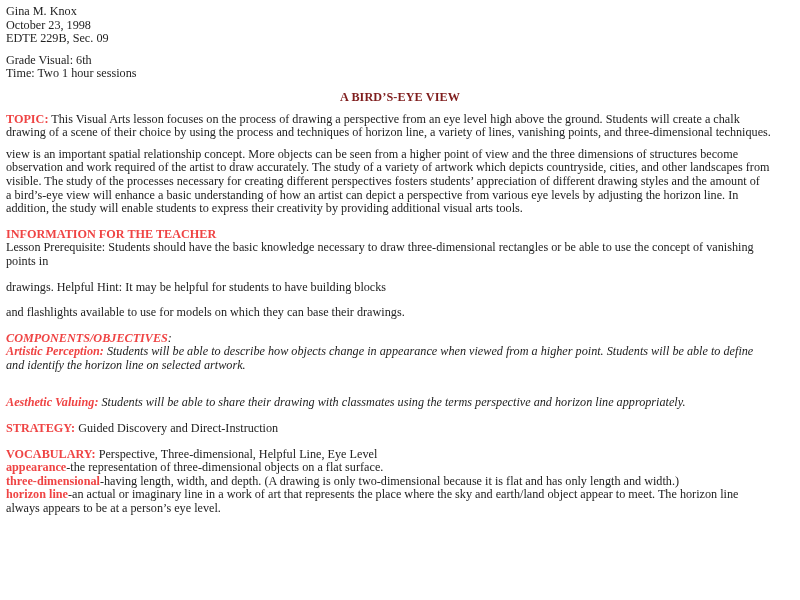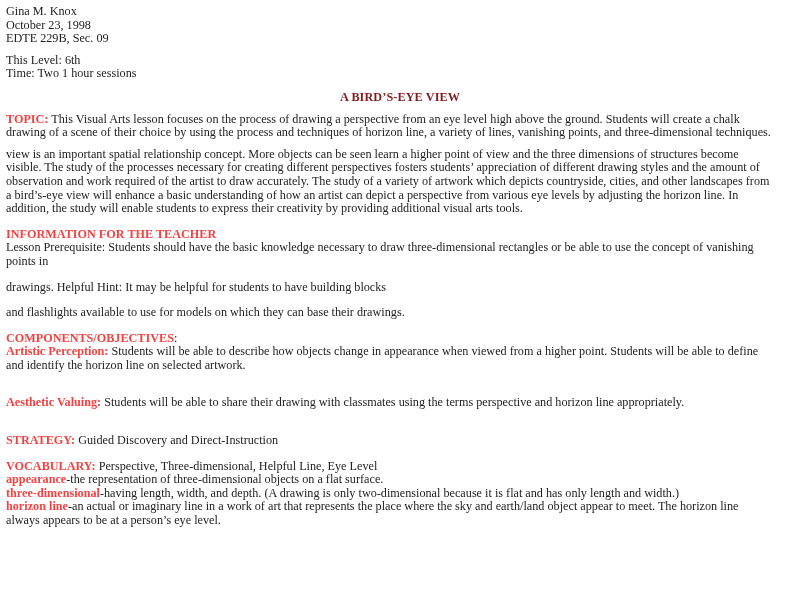--- a/index.html
+++ b/index.html
@@ -18,59 +18,59 @@
 </head>
 <body>
 
 <div class="page">
 
   <div>
     <span class="line">Gina M. Knox</span>
     <span class="line">October 23, 1998</span>
     <span class="line">EDTE 229B, Sec. 09</span>
     <div class="gap-sm"></div>
-    <span class="line">This Level: 6th</span>
+    <span class="line">Grade Visual: 6th</span>
     <span class="line">Time: Two 1 hour sessions</span>
   </div>
 
   <div class="title">A BIRD’S-EYE VIEW</div>
 
   <div class="para">
     <span class="line"><b>TOPIC:</b><span> This Visual Arts lesson focuses on the process of drawing a perspective from an eye level high above the ground. Students will create a chalk</span></span>
     <span class="line">drawing of a scene of their choice by using the process and techniques of horizon line, a variety of lines, vanishing points, and three-dimensional techniques.</span>
   </div>
 
   <div class="para">
-    <span class="line">view is an important spatial relationship concept. More objects can be seen learn a higher point of view and the three dimensions of structures become</span>
+    <span class="line">view is an important spatial relationship concept. More objects can be seen from a higher point of view and the three dimensions of structures become</span>
+    <span class="line">observation and work required of the artist to draw accurately. The study of a variety of artwork which depicts countryside, cities, and other landscapes from</span>
     <span class="line">visible. The study of the processes necessary for creating different perspectives fosters students’ appreciation of different drawing styles and the amount of</span>
-    <span class="line">observation and work required of the artist to draw accurately. The study of a variety of artwork which depicts countryside, cities, and other landscapes from</span>
     <span class="line">a bird’s-eye view will enhance a basic understanding of how an artist can depict a perspective from various eye levels by adjusting the horizon line. In</span>
     <span class="line">addition, the study will enable students to express their creativity by providing additional visual arts tools.</span>
   </div>
 
   <div style="margin-top:12px;">
     <b class="line">INFORMATION FOR THE TEACHER</b>
     <span class="line">Lesson Prerequisite: Students should have the basic knowledge necessary to draw three-dimensional rectangles or be able to use the concept of vanishing</span>
     <span class="line">points in</span>
     <div style="height:12px"></div>
     <span class="line">drawings. Helpful Hint: It may be helpful for students to have building blocks</span>
     <div style="height:12px"></div>
     <span class="line">and flashlights available to use for models on which they can base their drawings.</span>
   </div>
 
-  <div style="margin-top:12px;">
+  <div style="margin-top:12px;font-style:italic;">
     <span class="line"><b>COMPONENTS/OBJECTIVES</b><span>:</span></span>
     <span class="line"><b>Artistic Perception:</b><span> Students will be able to describe how objects change in appearance when viewed from a higher point. Students will be able to define</span></span>
     <span class="line">and identify the horizon line on selected artwork.</span>
     <div style="height:12px"></div>
     <div style="height:12px"></div>
     <span class="line"><b>Aesthetic Valuing:</b><span> Students will be able to share their drawing with classmates using the terms perspective and horizon line appropriately.</span></span>
   </div>
 
-  <div style="margin-top:24px;">
+  <div style="margin-top:12px;">
     <span class="line"><b>STRATEGY:</b><span> Guided Discovery and Direct-Instruction</span></span>
   </div>
 
   <div style="margin-top:12px;">
     <span class="line"><b>VOCABULARY:</b><span> Perspective, Three-dimensional, Helpful Line, Eye Level</span></span>
     <span class="line"><b>appearance</b><span>-the representation of three-dimensional objects on a flat surface.</span></span>
     <span class="line"><b>three-dimensional</b><span>-having length, width, and depth. (A drawing is only two-dimensional because it is flat and has only length and width.)</span></span>
     <span class="line"><b>horizon line</b><span>-an actual or imaginary line in a work of art that represents the place where the sky and earth/land object appear to meet. The horizon line</span></span>
     <span class="line">always appears to be at a person’s eye level.</span>
   </div>

